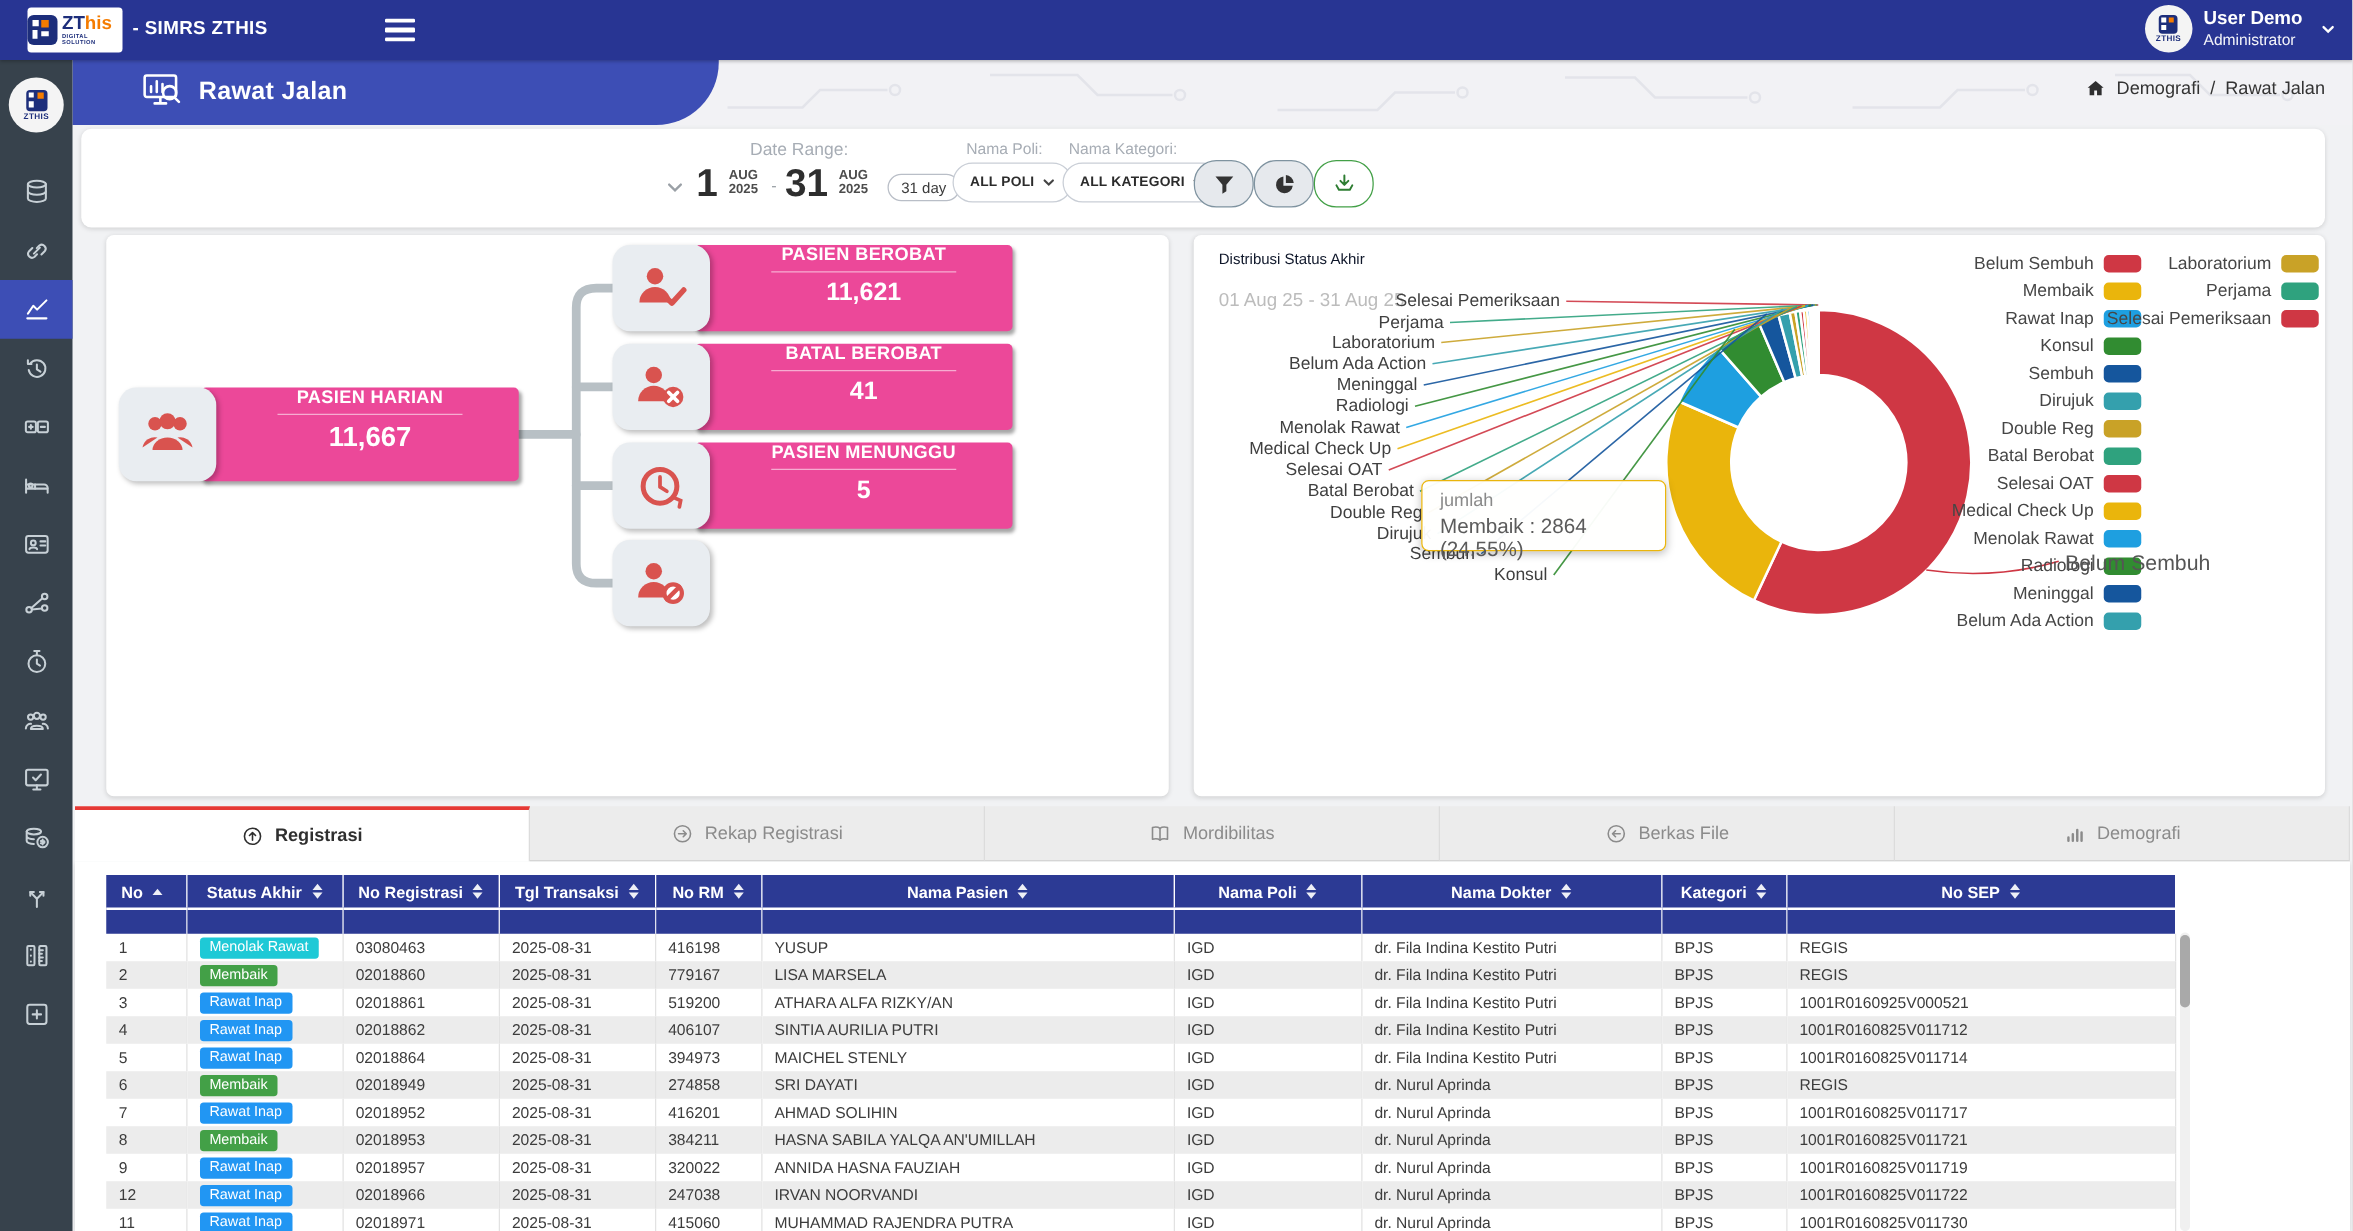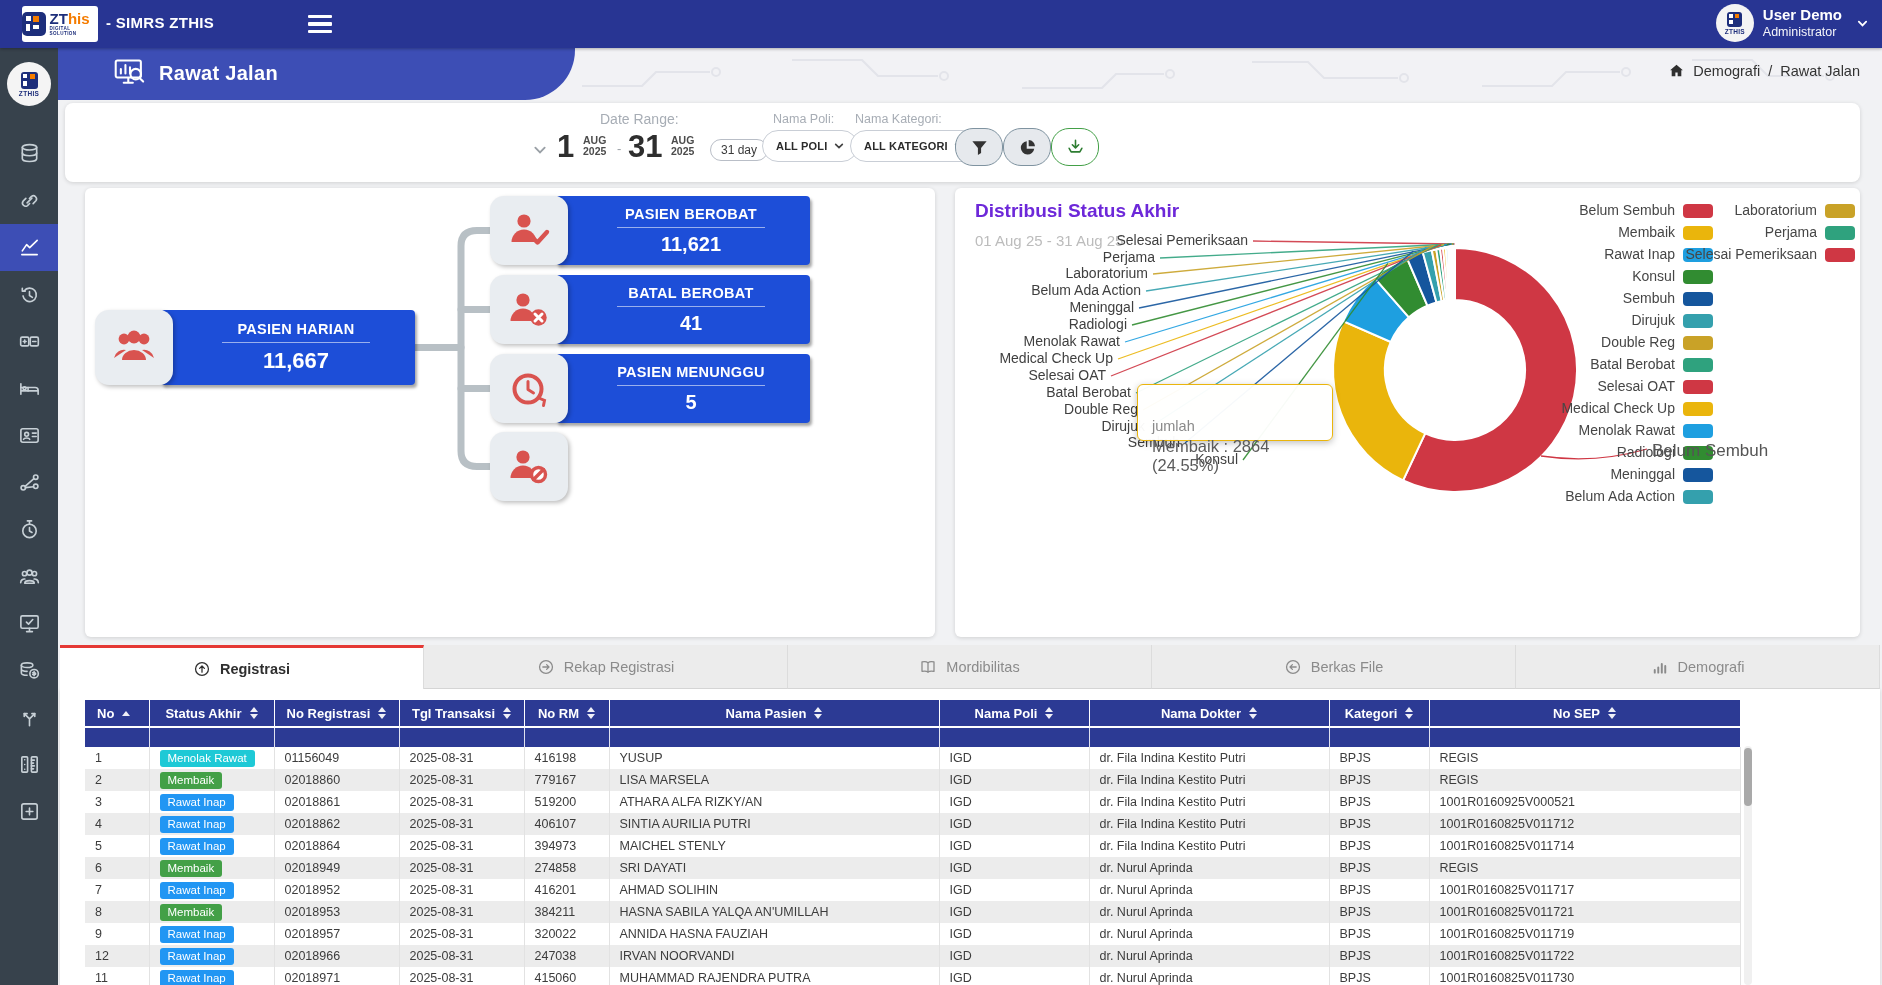--- a/index.html
+++ b/index.html
@@ -49,33 +49,33 @@
   .bignum{font-size:31px;font-weight:600;color:#2e2e2e;line-height:1;}
   .mon-stack{display:flex;flex-direction:column;line-height:1.05;font-size:10.5px;font-weight:bold;color:#4c4c4c;}
   .pill{border:1px solid #b9bec7;border-radius:14px;padding:3px 10px;font-size:12px;color:#3a3a3a;background:#fff;}
   .dd-pill{display:flex;align-items:center;gap:6px;border:1px solid #c9ced6;border-radius:17px;padding:9px 13px;font-size:11px;font-weight:bold;color:#2b2b2b;background:#fff;cursor:pointer;letter-spacing:.2px;}
   .rnd-btn{position:absolute;width:46px;height:36px;border-radius:18px;display:flex;align-items:center;justify-content:center;cursor:pointer;}
   .rnd-btn svg{width:19px;height:19px;}
   
   .flow-node{position:absolute;}
   .node-tile{position:absolute;left:0;top:0;bottom:0;width:78px;background:#e9edf1;border-radius:14px;box-shadow:2px 2px 4px rgba(0,0,0,.25);z-index:2;display:flex;align-items:center;justify-content:center;}
   .node-tile svg{width:44px;height:44px;}
-  .node-panel{position:absolute;left:66px;right:0;top:0;bottom:0;background:#1d4ed8;border-radius:4px;z-index:1;box-shadow:2px 3px 3px rgba(0,0,0,.35);display:flex;flex-direction:column;align-items:center;justify-content:center;padding-left:16px;}
+  .node-panel{position:absolute;left:66px;right:0;top:0;bottom:0;background:#ec4899;border-radius:4px;z-index:1;box-shadow:2px 3px 3px rgba(0,0,0,.35);display:flex;flex-direction:column;align-items:center;justify-content:flex-start;padding-left:16px;}
   .node-title{color:#fff;font-size:14.5px;font-weight:bold;letter-spacing:.3px;}
   .node-div{width:62%;height:1px;background:rgba(255,255,255,.55);margin:5px 0;}
   .node-value{color:#fff;font-size:20px;font-weight:bold;}
   
-  .chart-title{position:absolute;left:20px;top:12px;font-size:19px;font-weight:bold;color:#6d28d9;}
+  .chart-title{position:absolute;left:20px;top:12px;font-size:12px;font-weight:normal;color:#0f172a;}
   .chart-subtitle{position:absolute;left:20px;top:44px;font-size:15px;color:#bcbcbc;}
   .callout{position:absolute;font-size:14px;color:#3f3f3f;white-space:nowrap;z-index:3;}
   .legend-label{position:absolute;font-size:14px;color:#464646;white-space:nowrap;z-index:3;cursor:pointer;}
   .legend-swatch{position:absolute;width:30px;height:14px;border-radius:4px;z-index:3;cursor:pointer;}
   .big-label{position:absolute;left:697px;top:253px;font-size:17px;color:#555;z-index:4;}
   .c-tooltip{position:absolute;left:182px;top:196px;width:196px;height:57px;background:rgba(255,255,254,.96);border:1.5px solid #eab50c;border-radius:6px;box-shadow:0 2px 7px rgba(0,0,0,.25);z-index:6;padding:8px 0 0 14px;box-sizing:border-box;}
-  .tt-series{font-size:14.5px;color:#8a8a8a;margin-top:25px;}
+  .tt-series{font-size:14.5px;color:#8a8a8a;}
   .tt-value{font-size:16.5px;color:#5b5b5b;margin-top:3px;}
   
   .tabs{position:absolute;left:60px;top:645px;width:1820px;height:44px;display:flex;z-index:6;}
   .tab{flex:1;display:flex;align-items:center;justify-content:center;gap:9px;background:#ececec;border-right:1px solid #dcdcdc;border-bottom:1px solid #d5d5d5;color:#8b8b8b;font-size:14.5px;cursor:pointer;}
   .tab svg{width:18px;height:18px;}
   .tab.active{background:#fff;border-top:3px solid #e53935;border-bottom:none;color:#2f2f2f;font-weight:bold;}
   .content-card{position:absolute;left:60px;top:689px;width:1820px;height:296px;background:#fff;z-index:5;box-shadow:0 1px 4px rgba(0,0,0,.12);}
   
   table.grid{position:absolute;left:85px;top:700px;border-collapse:collapse;table-layout:fixed;z-index:6;}
   table.grid th{background:#2c3a94;color:#fff;font-size:13px;font-weight:bold;height:26px;border-right:1px solid #fff;padding:0 6px;}
@@ -726,21 +726,21 @@
           <td></td>
           <td></td>
           <td></td>
           <td></td>
         </tr>
       </thead>
     <tbody id="grid-body">
         <tr class="data-row">
           <td>1</td>
           <td><span class="badge" style="background:#1ec9d6;">Menolak Rawat</span></td>
-          <td>01156049</td>
+          <td>03080463</td>
           <td>2025-08-31</td>
           <td>416198</td>
           <td>YUSUP</td>
           <td>IGD</td>
           <td>dr. Fila Indina Kestito Putri</td>
           <td>BPJS</td>
           <td>REGIS</td>
         </tr>
         <tr class="data-row">
           <td>2</td>

